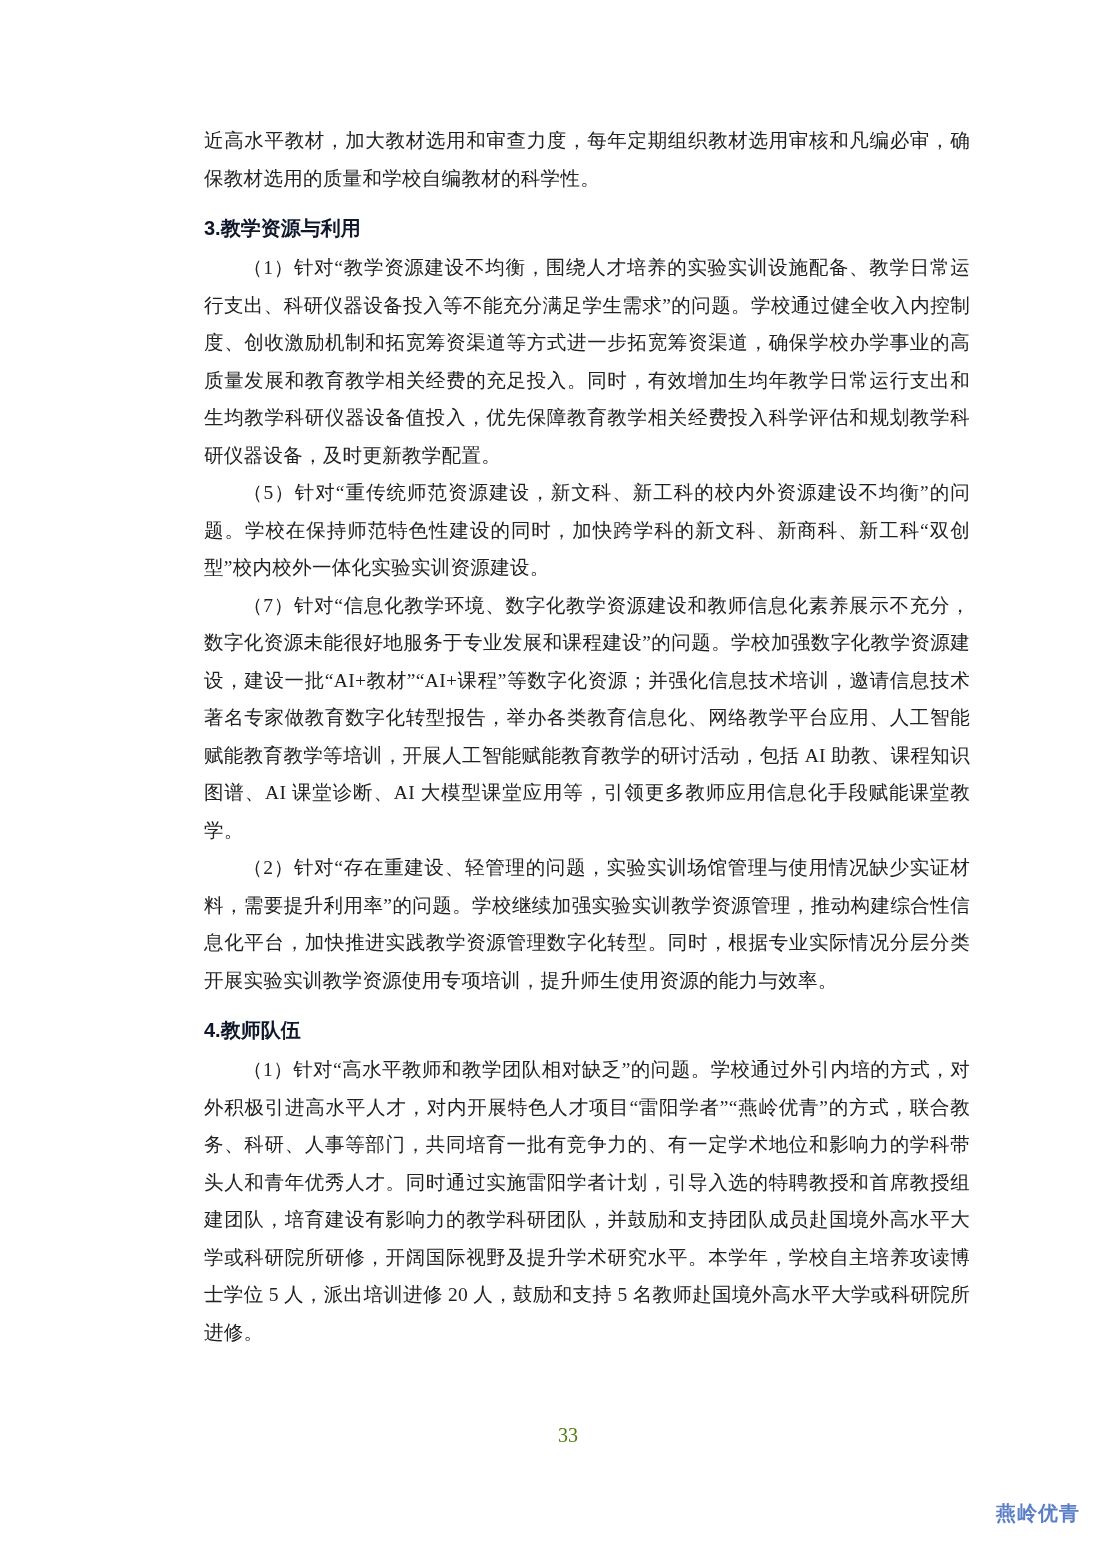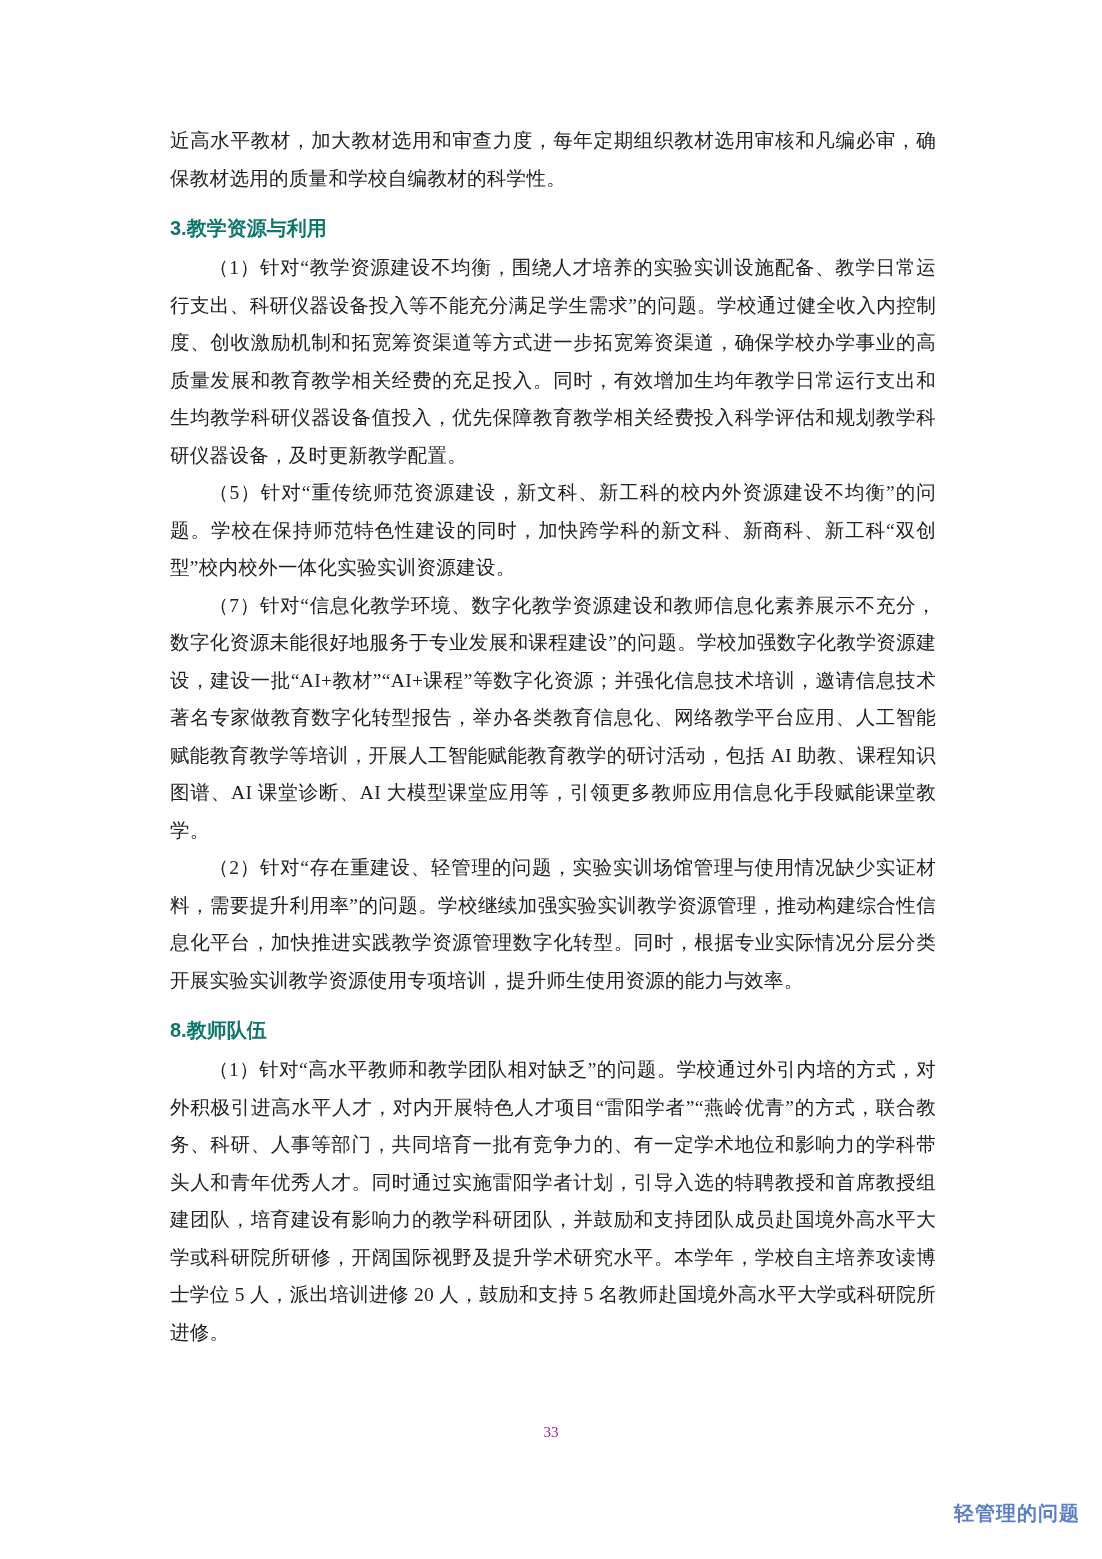--- a/index.html
+++ b/index.html
@@ -12,20 +12,21 @@
     width: 1102px;
     height: 1559px;
     font-family: "Liberation Serif", "DejaVu Serif", serif;
     color: #212121;
     overflow: hidden;
   }
   .page {
     position: absolute;
     inset: 0;
     background: #ffffff;
+    margin-left: 34px;
   }
   .content {
     position: absolute;
     left: 170px;
     width: 766px;
     top: 122px;
   }
   p.body-para {
     margin: 0;
     font-size: 19.5px;
@@ -35,30 +36,30 @@
   }
   p.indent {
     text-indent: 2em;
   }
   h2.section-heading {
     margin: 13px 0 2px 0;
     font-size: 20px;
     line-height: 37px;
     font-weight: bold;
     font-family: "Liberation Sans", "DejaVu Sans", sans-serif;
-    color: #0f766e;
+    color: #0f172a;
   }
   .page-number {
     position: absolute;
     left: 0;
     right: 0;
     top: 1424px;
     text-align: center;
-    font-size: 15px;
-    color: #a21caf;
+    font-size: 20px;
+    color: #4d7c0f;
     font-family: "Liberation Serif", "DejaVu Serif", serif;
   }
   .watermark {
     position: absolute;
     right: 22px;
     top: 1500px;
     font-size: 20px;
     font-weight: bold;
     color: #5b7fc7;
     font-family: "Liberation Sans", "DejaVu Sans", sans-serif;
@@ -77,23 +78,23 @@
     <h2 class="section-heading">3.教学资源与利用</h2>
 
     <p class="body-para indent">（1）针对“教学资源建设不均衡，围绕人才培养的实验实训设施配备、教学日常运行支出、科研仪器设备投入等不能充分满足学生需求”的问题。学校通过健全收入内控制度、创收激励机制和拓宽筹资渠道等方式进一步拓宽筹资渠道，确保学校办学事业的高质量发展和教育教学相关经费的充足投入。同时，有效增加生均年教学日常运行支出和生均教学科研仪器设备值投入，优先保障教育教学相关经费投入科学评估和规划教学科研仪器设备，及时更新教学配置。</p>
 
     <p class="body-para indent">（5）针对“重传统师范资源建设，新文科、新工科的校内外资源建设不均衡”的问题。学校在保持师范特色性建设的同时，加快跨学科的新文科、新商科、新工科“双创型”校内校外一体化实验实训资源建设。</p>
 
     <p class="body-para indent">（7）针对“信息化教学环境、数字化教学资源建设和教师信息化素养展示不充分，数字化资源未能很好地服务于专业发展和课程建设”的问题。学校加强数字化教学资源建设，建设一批“AI+教材”“AI+课程”等数字化资源；并强化信息技术培训，邀请信息技术著名专家做教育数字化转型报告，举办各类教育信息化、网络教学平台应用、人工智能赋能教育教学等培训，开展人工智能赋能教育教学的研讨活动，包括 AI 助教、课程知识图谱、AI 课堂诊断、AI 大模型课堂应用等，引领更多教师应用信息化手段赋能课堂教学。</p>
 
     <p class="body-para indent">（2）针对“存在重建设、轻管理的问题，实验实训场馆管理与使用情况缺少实证材料，需要提升利用率”的问题。学校继续加强实验实训教学资源管理，推动构建综合性信息化平台，加快推进实践教学资源管理数字化转型。同时，根据专业实际情况分层分类开展实验实训教学资源使用专项培训，提升师生使用资源的能力与效率。</p>
 
-    <h2 class="section-heading">8.教师队伍</h2>
+    <h2 class="section-heading">4.教师队伍</h2>
 
     <p class="body-para indent">（1）针对“高水平教师和教学团队相对缺乏”的问题。学校通过外引内培的方式，对外积极引进高水平人才，对内开展特色人才项目“雷阳学者”“燕岭优青”的方式，联合教务、科研、人事等部门，共同培育一批有竞争力的、有一定学术地位和影响力的学科带头人和青年优秀人才。同时通过实施雷阳学者计划，引导入选的特聘教授和首席教授组建团队，培育建设有影响力的教学科研团队，并鼓励和支持团队成员赴国境外高水平大学或科研院所研修，开阔国际视野及提升学术研究水平。本学年，学校自主培养攻读博士学位 5 人，派出培训进修 20 人，鼓励和支持 5 名教师赴国境外高水平大学或科研院所进修。</p>
 
   </div>
 
   <div class="page-number">33</div>
 
-  <div class="watermark">轻管理的问题</div>
+  <div class="watermark">燕岭优青</div>
 
 </div>
 
 </body></html>

